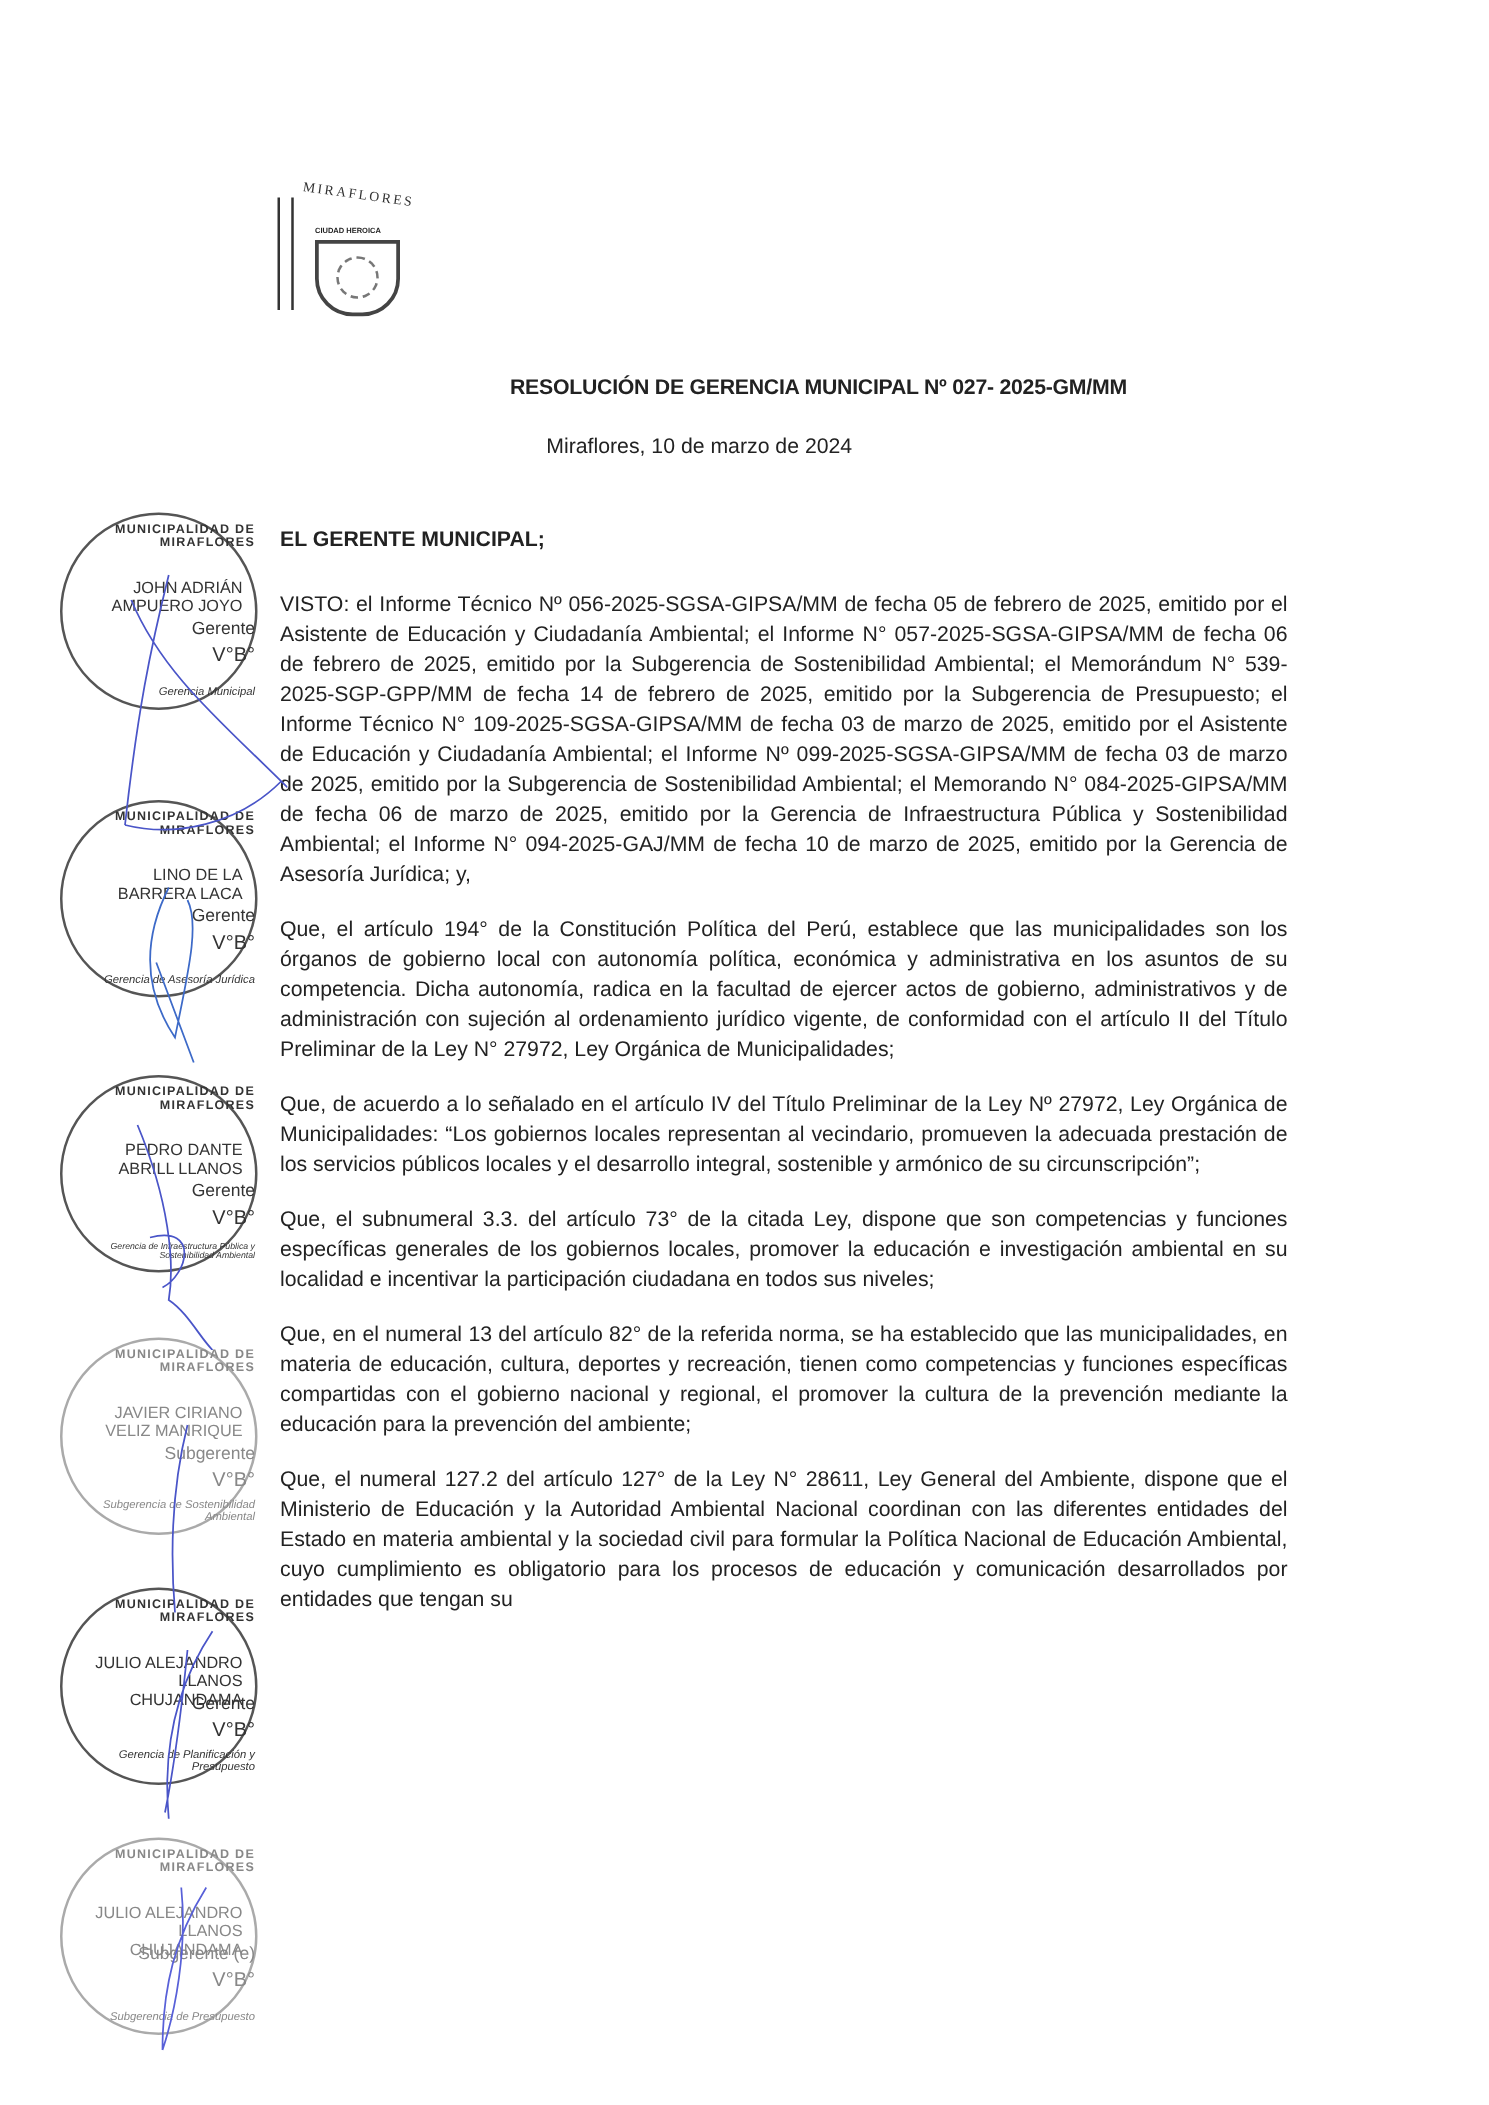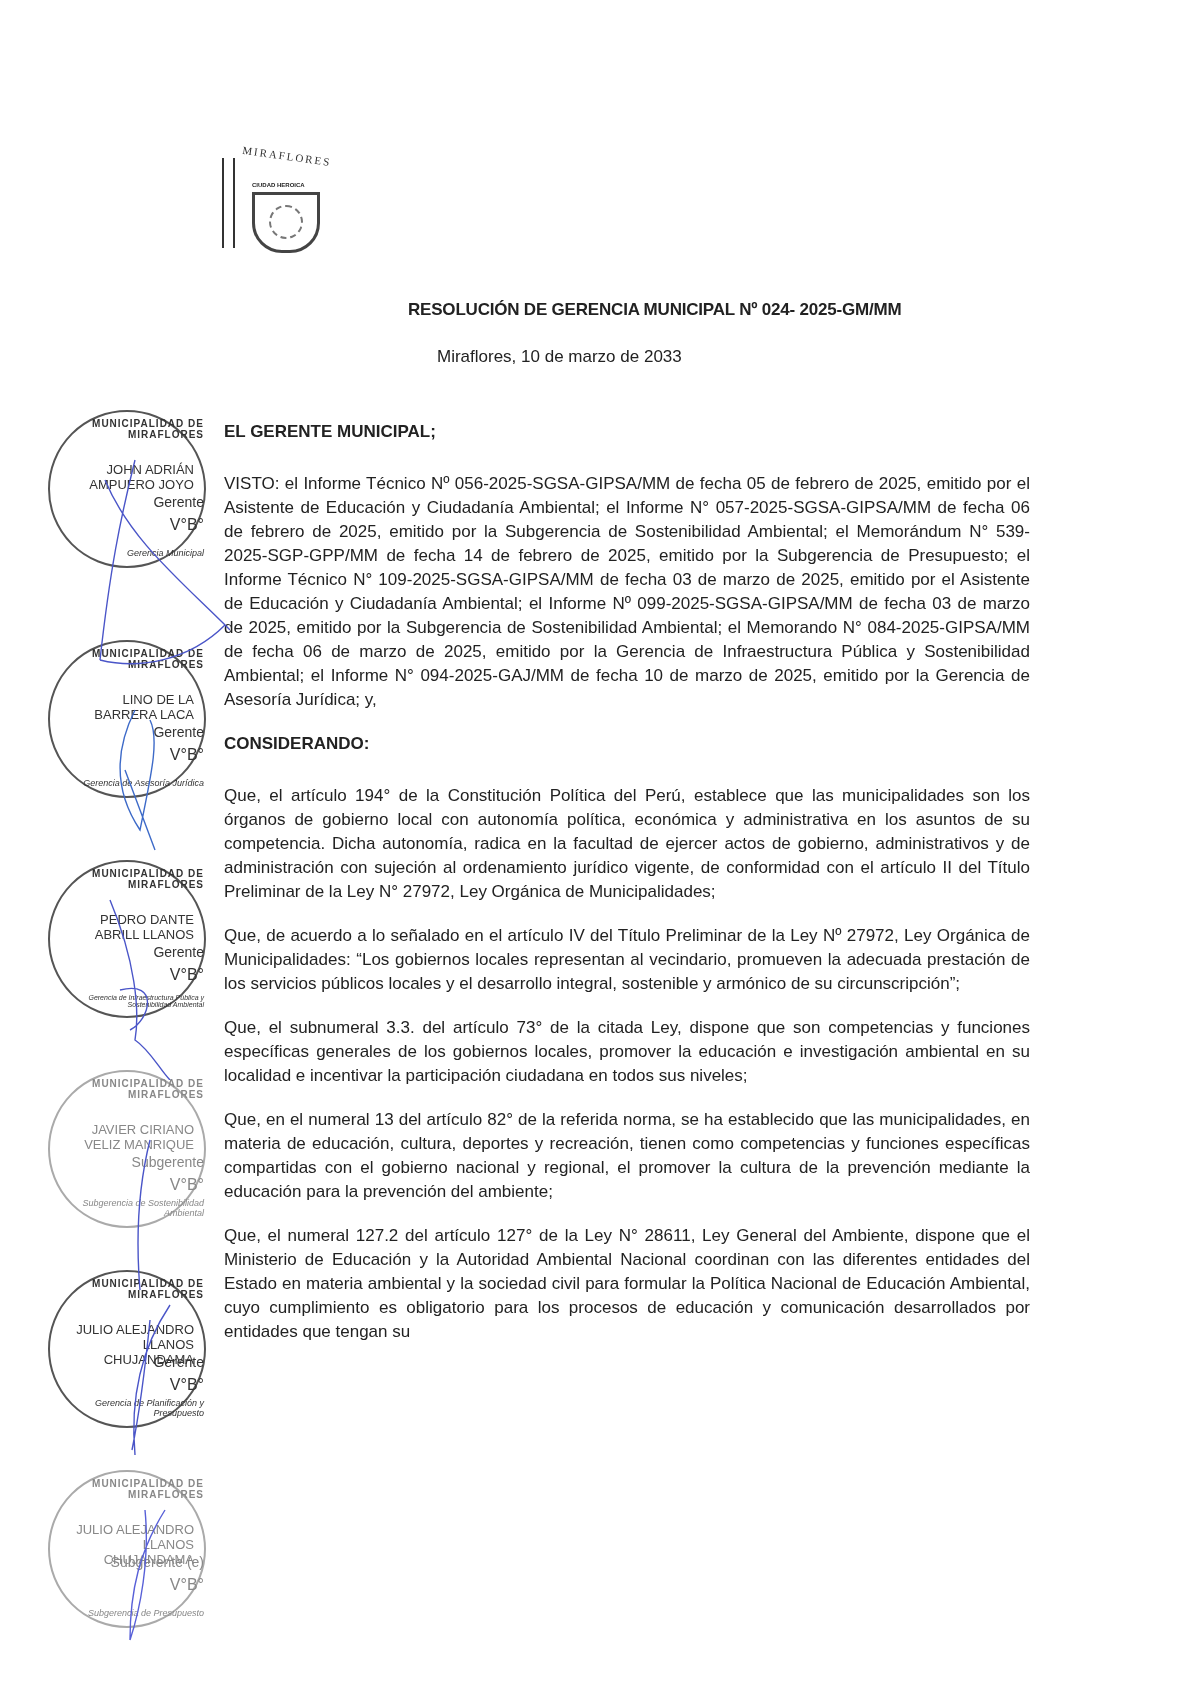--- a/index.html
+++ b/index.html
@@ -35,27 +35,26 @@
 </head>
 <body>
 
 <div class="logo">
   <div class="logo-bars"></div>
   <div class="logo-arc">MIRAFLORES</div>
   <div class="logo-sub">CIUDAD HEROICA</div>
   <div class="logo-shield"></div>
 </div>
 
-<div class="title">RESOLUCIÓN DE GERENCIA MUNICIPAL Nº 024- 2025-GM/MM</div>
-<div class="date">Miraflores, 10 de marzo de 2033</div>
+<div class="title">RESOLUCIÓN DE GERENCIA MUNICIPAL Nº 027- 2025-GM/MM</div>
+<div class="date">Miraflores, 10 de marzo de 2024</div>
 
 <div class="body">
   <p class="heading">EL GERENTE MUNICIPAL;</p>
   <p><span class="visto-label">VISTO:</span><span> el Informe Técnico Nº 056-2025-SGSA-GIPSA/MM de fecha 05 de febrero de 2025, emitido por el Asistente de Educación y Ciudadanía Ambiental; el Informe N° 057-2025-SGSA-GIPSA/MM de fecha 06 de febrero de 2025, emitido por la Subgerencia de Sostenibilidad Ambiental; el Memorándum N° 539-2025-SGP-GPP/MM de fecha 14 de febrero de 2025, emitido por la Subgerencia de Presupuesto; el Informe Técnico N° 109-2025-SGSA-GIPSA/MM de fecha 03 de marzo de 2025, emitido por el Asistente de Educación y Ciudadanía Ambiental; el Informe Nº 099-2025-SGSA-GIPSA/MM de fecha 03 de marzo de 2025, emitido por la Subgerencia de Sostenibilidad Ambiental; el Memorando N° 084-2025-GIPSA/MM de fecha 06 de marzo de 2025, emitido por la Gerencia de Infraestructura Pública y Sostenibilidad Ambiental; el Informe N° 094-2025-GAJ/MM de fecha 10 de marzo de 2025, emitido por la Gerencia de Asesoría Jurídica; y,</span></p>
-  <p class="heading">CONSIDERANDO:</p>
   <p>Que, el artículo 194° de la Constitución Política del Perú, establece que las municipalidades son los órganos de gobierno local con autonomía política, económica y administrativa en los asuntos de su competencia. Dicha autonomía, radica en la facultad de ejercer actos de gobierno, administrativos y de administración con sujeción al ordenamiento jurídico vigente, de conformidad con el artículo II del Título Preliminar de la Ley N° 27972, Ley Orgánica de Municipalidades;</p>
   <p>Que, de acuerdo a lo señalado en el artículo IV del Título Preliminar de la Ley Nº 27972, Ley Orgánica de Municipalidades: “Los gobiernos locales representan al vecindario, promueven la adecuada prestación de los servicios públicos locales y el desarrollo integral, sostenible y armónico de su circunscripción”;</p>
   <p>Que, el subnumeral 3.3. del artículo 73° de la citada Ley, dispone que son competencias y funciones específicas generales de los gobiernos locales, promover la educación e investigación ambiental en su localidad e incentivar la participación ciudadana en todos sus niveles;</p>
   <p>Que, en el numeral 13 del artículo 82° de la referida norma, se ha establecido que las municipalidades, en materia de educación, cultura, deportes y recreación, tienen como competencias y funciones específicas compartidas con el gobierno nacional y regional, el promover la cultura de la prevención mediante la educación para la prevención del ambiente;</p>
   <p>Que, el numeral 127.2 del artículo 127° de la Ley N° 28611, Ley General del Ambiente, dispone que el Ministerio de Educación y la Autoridad Ambiental Nacional coordinan con las diferentes entidades del Estado en materia ambiental y la sociedad civil para formular la Política Nacional de Educación Ambiental, cuyo cumplimiento es obligatorio para los procesos de educación y comunicación desarrollados por entidades que tengan su</p>
 </div>
 
 <div class="stamp" style="left:48px;top:410px;">
   <div class="ring">MUNICIPALIDAD DE MIRAFLORES</div>
   <div class="name">JOHN ADRIÁN AMPUERO JOYO</div>

